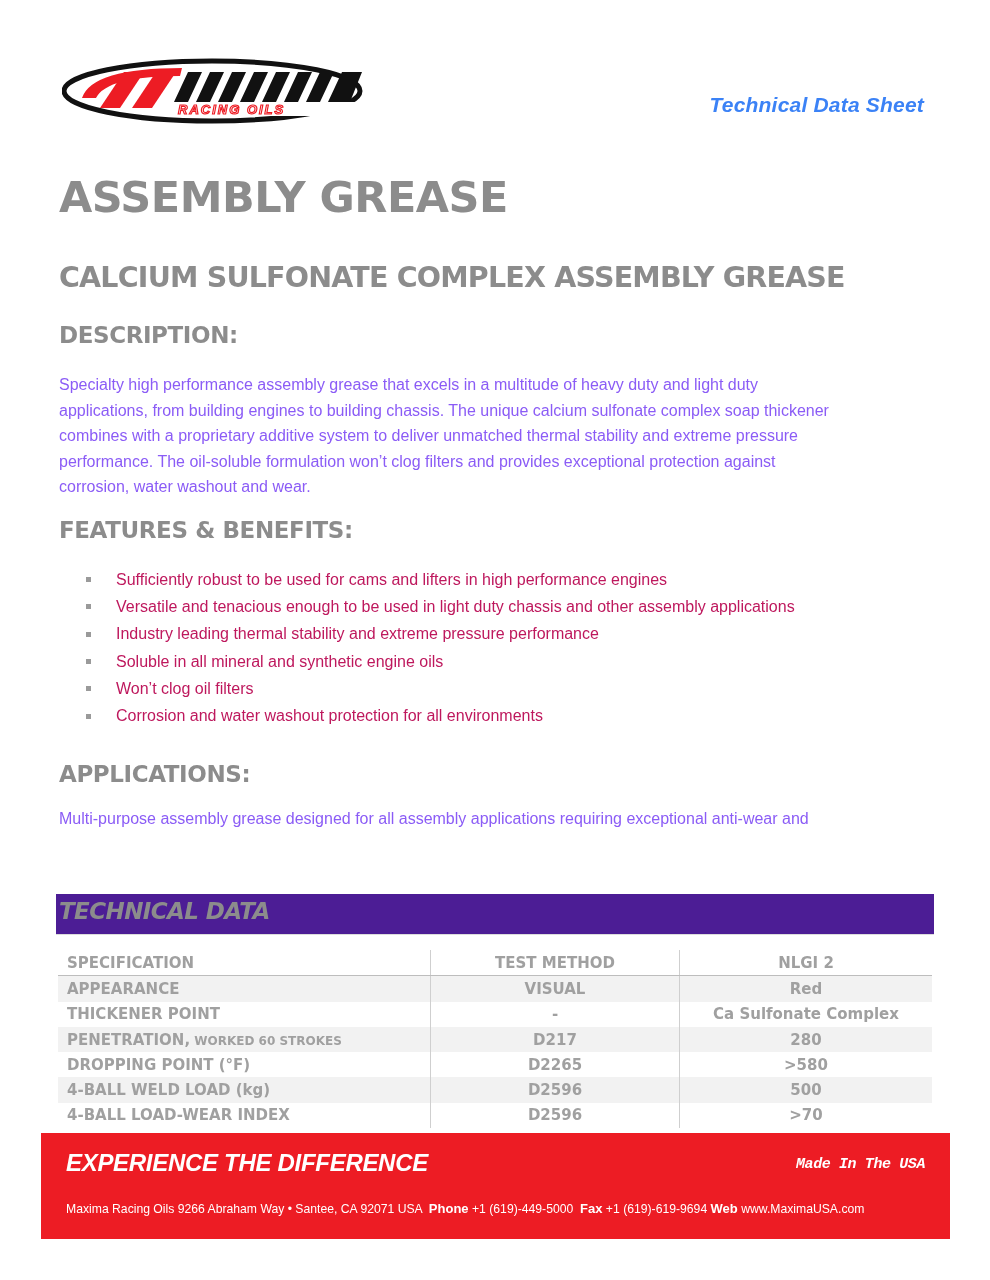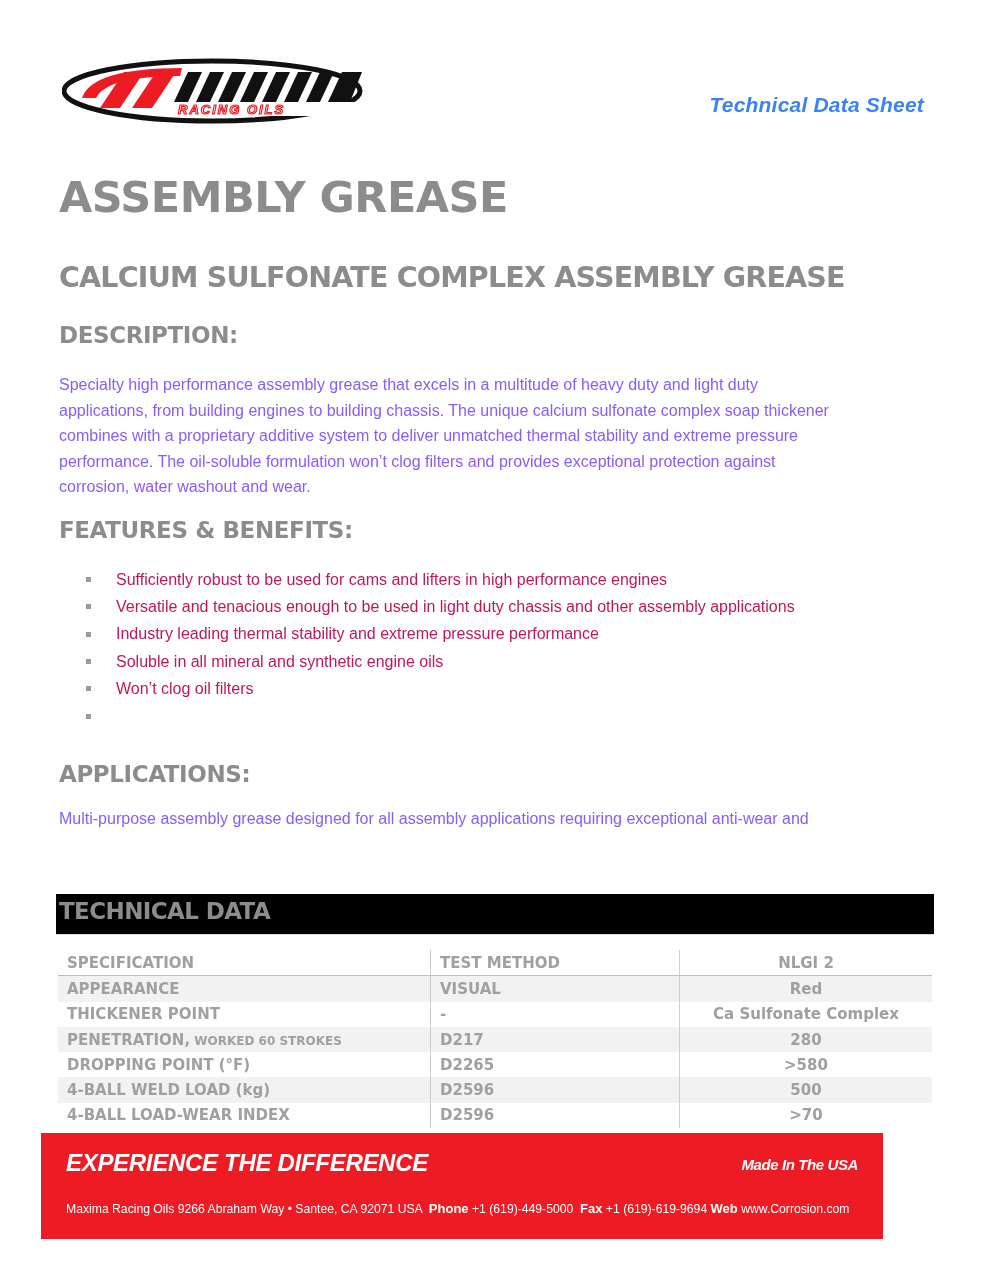--- a/index.html
+++ b/index.html
@@ -17,39 +17,39 @@
     .section-h { position: absolute; left: 59px; margin: 0; font-family: "DejaVu Sans", sans-serif;
                  font-weight: bold; font-size: 23px; color: #8c8c8c; letter-spacing: -0.4px; }
 
     .para { position: absolute; left: 59px; width: 880px; margin: 0; font-family: "Liberation Sans", sans-serif;
             font-size: 16px; line-height: 25.5px; color: #8b5cf6; }
 
     .features { position: absolute; left: 86px; top: 566px; margin: 0; padding: 0; list-style: none; }
     .features li { display: flex; align-items: center; height: 27.3px; font-size: 16px; color: #be185d; }
     .bullet { display: inline-block; width: 5px; height: 5px; background: #9a9a9a; margin-right: 25px; }
 
-    .tech-band { position: absolute; left: 56px; top: 894px; width: 878px; height: 40px; background: #000000;
-                 border-bottom: 1px solid #dcdcdc; }
+    .tech-band { position: absolute; left: 56px; top: 894px; width: 878px; height: 40px; background: #4c1d95;
+                 border-bottom: 1px solid #dcdcdc; font-style: italic; }
     .tech-band h2 { margin: 0; position: absolute; left: 3px; top: 4px; font-family: "DejaVu Sans", sans-serif;
                     font-weight: bold; font-size: 23px; color: #8c8c8c; letter-spacing: -0.6px; }
 
     table.spec { position: absolute; left: 58px; top: 950px; width: 874px; border-collapse: collapse;
                  font-family: "DejaVu Sans", sans-serif; font-weight: bold; font-size: 15px; color: #a0a0a0; }
     table.spec td { height: 25.3px; padding: 0 9px; white-space: nowrap; }
     table.spec td.c1 { width: 354px; text-align: left; border-right: 1px solid #cfcfcf; }
-    table.spec td.c2 { width: 230px; text-align: left; border-right: 1px solid #cfcfcf; }
+    table.spec td.c2 { width: 230px; text-align: center; border-right: 1px solid #cfcfcf; }
     table.spec td.c3 { text-align: center; }
     table.spec tr.head td { border-bottom: 1px solid #bdbdbd; }
     table.spec tr.shade td { background: #f2f2f2; }
     .small-caps { font-size: 12px; }
 
-    .footer { position: absolute; left: 41px; top: 1133px; width: 842px; height: 106px; background: #ed1c24; }
+    .footer { position: absolute; left: 41px; top: 1133px; width: 909px; height: 106px; background: #ed1c24; }
     .footer .tagline { position: absolute; left: 25px; top: 16px; font-family: "Liberation Sans", sans-serif;
                        font-weight: bold; font-style: italic; font-size: 24px; color: #fff; letter-spacing: -0.3px; }
-    .footer .made { position: absolute; right: 25px; top: 23px; font-family: Liberation Sans, sans-serif;
+    .footer .made { position: absolute; right: 25px; top: 23px; font-family: Liberation Mono, monospace;
                     font-weight: bold; font-style: italic; font-size: 15px; color: #fff; letter-spacing: -0.4px; }
     .footer .contact { position: absolute; left: 25px; top: 68px; font-family: "Liberation Sans", sans-serif;
                        font-size: 12.2px; color: #fff; white-space: nowrap; }
     .footer .contact b { font-size: 13px; }
   </style>
 </head>
 <body>
 
 <div class="logo">
   <svg width="320" height="66" viewBox="0 0 320 66">
@@ -102,20 +102,21 @@
   <li>
       <span class="bullet"></span>
       <span>Soluble in all mineral and synthetic engine oils</span>
     </li>
   <li>
       <span class="bullet"></span>
       <span>Won’t clog oil filters</span>
     </li>
   <li>
       <span class="bullet"></span>
+      <span>Corrosion and water washout protection for all environments</span>
     </li>
 </ul>
 
 <h3 class="section-h" style="top:761px">APPLICATIONS:</h3>
 <div class="para" style="top:806px">
   <div>Multi-purpose assembly grease designed for all assembly applications requiring exceptional anti-wear and</div>
 </div>
 
 <div class="tech-band">
   <h2>TECHNICAL DATA</h2>
@@ -164,15 +165,15 @@
 <div class="footer">
   <div class="tagline">EXPERIENCE THE DIFFERENCE</div>
   <div class="made">Made In The USA</div>
   <div class="contact">
     <span>Maxima Racing Oils 9266 Abraham Way • Santee, CA 92071 USA</span>
     &nbsp;<b>Phone</b>
     <span>+1 (619)-449-5000</span>
     &nbsp;<b>Fax</b>
     <span>+1 (619)-619-9694</span>
     <b>Web</b>
-    <span>www.Corrosion.com</span>
+    <span>www.MaximaUSA.com</span>
   </div>
 </div>
 
 </body></html>

